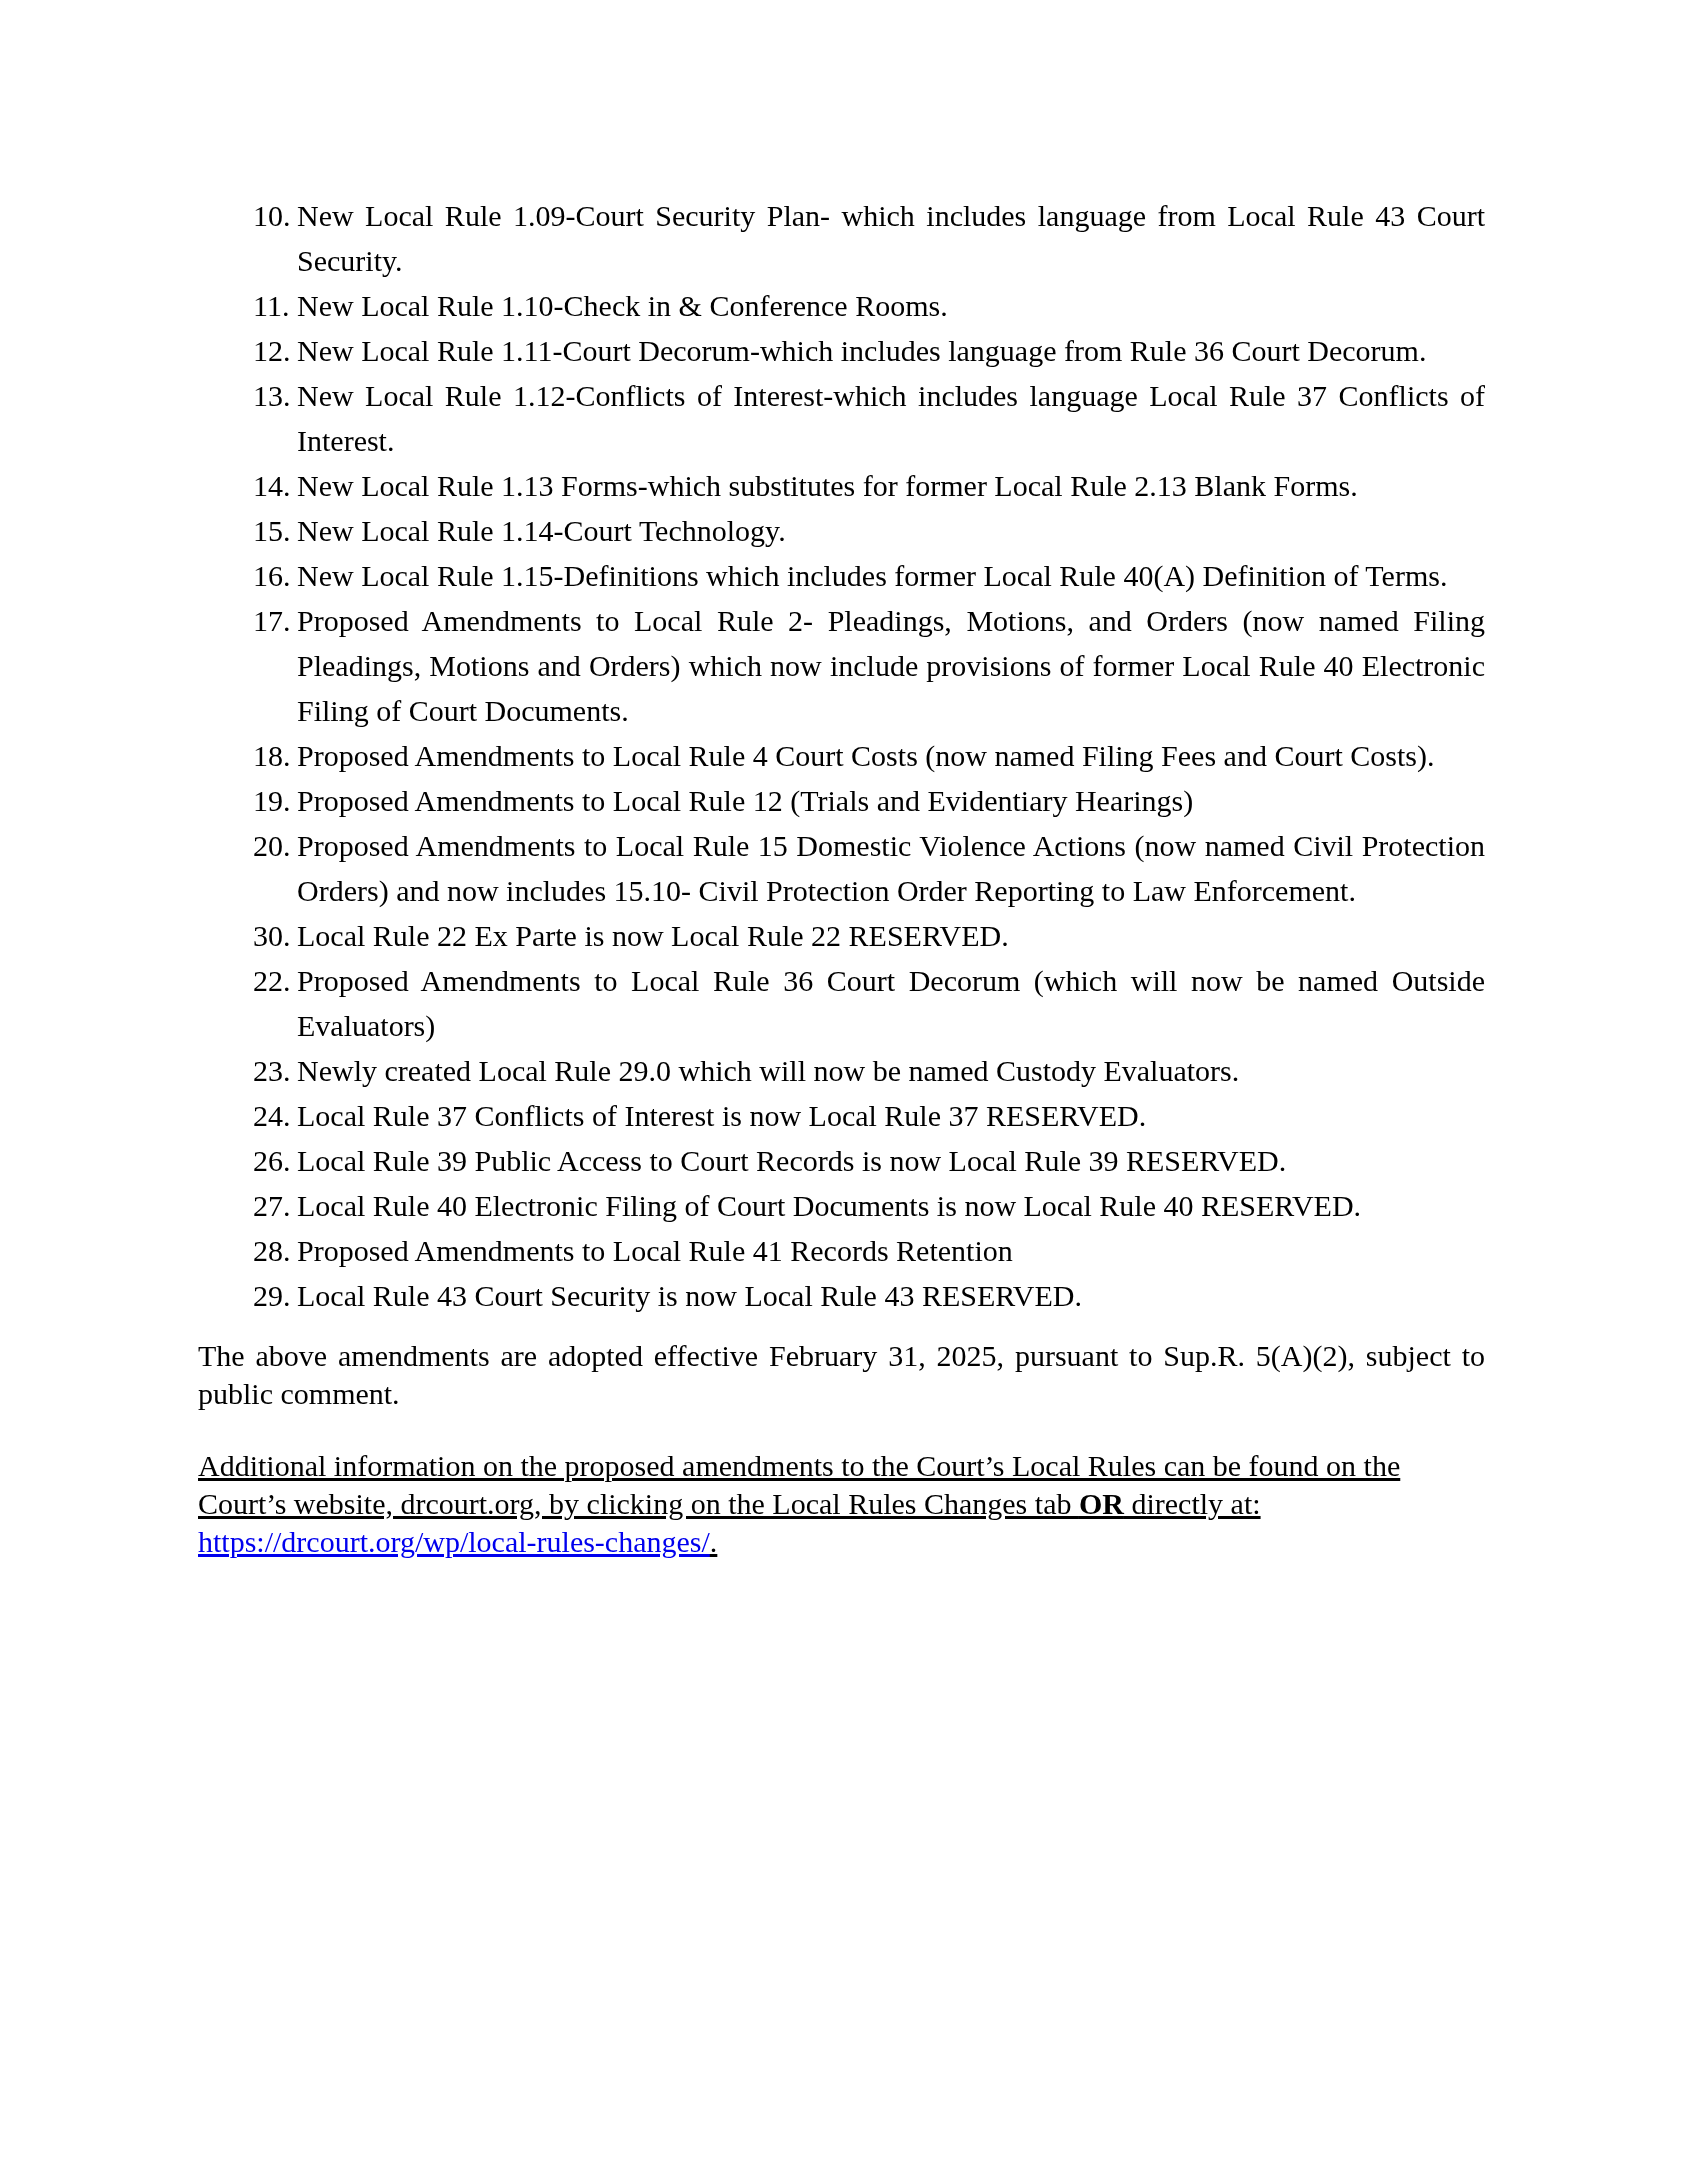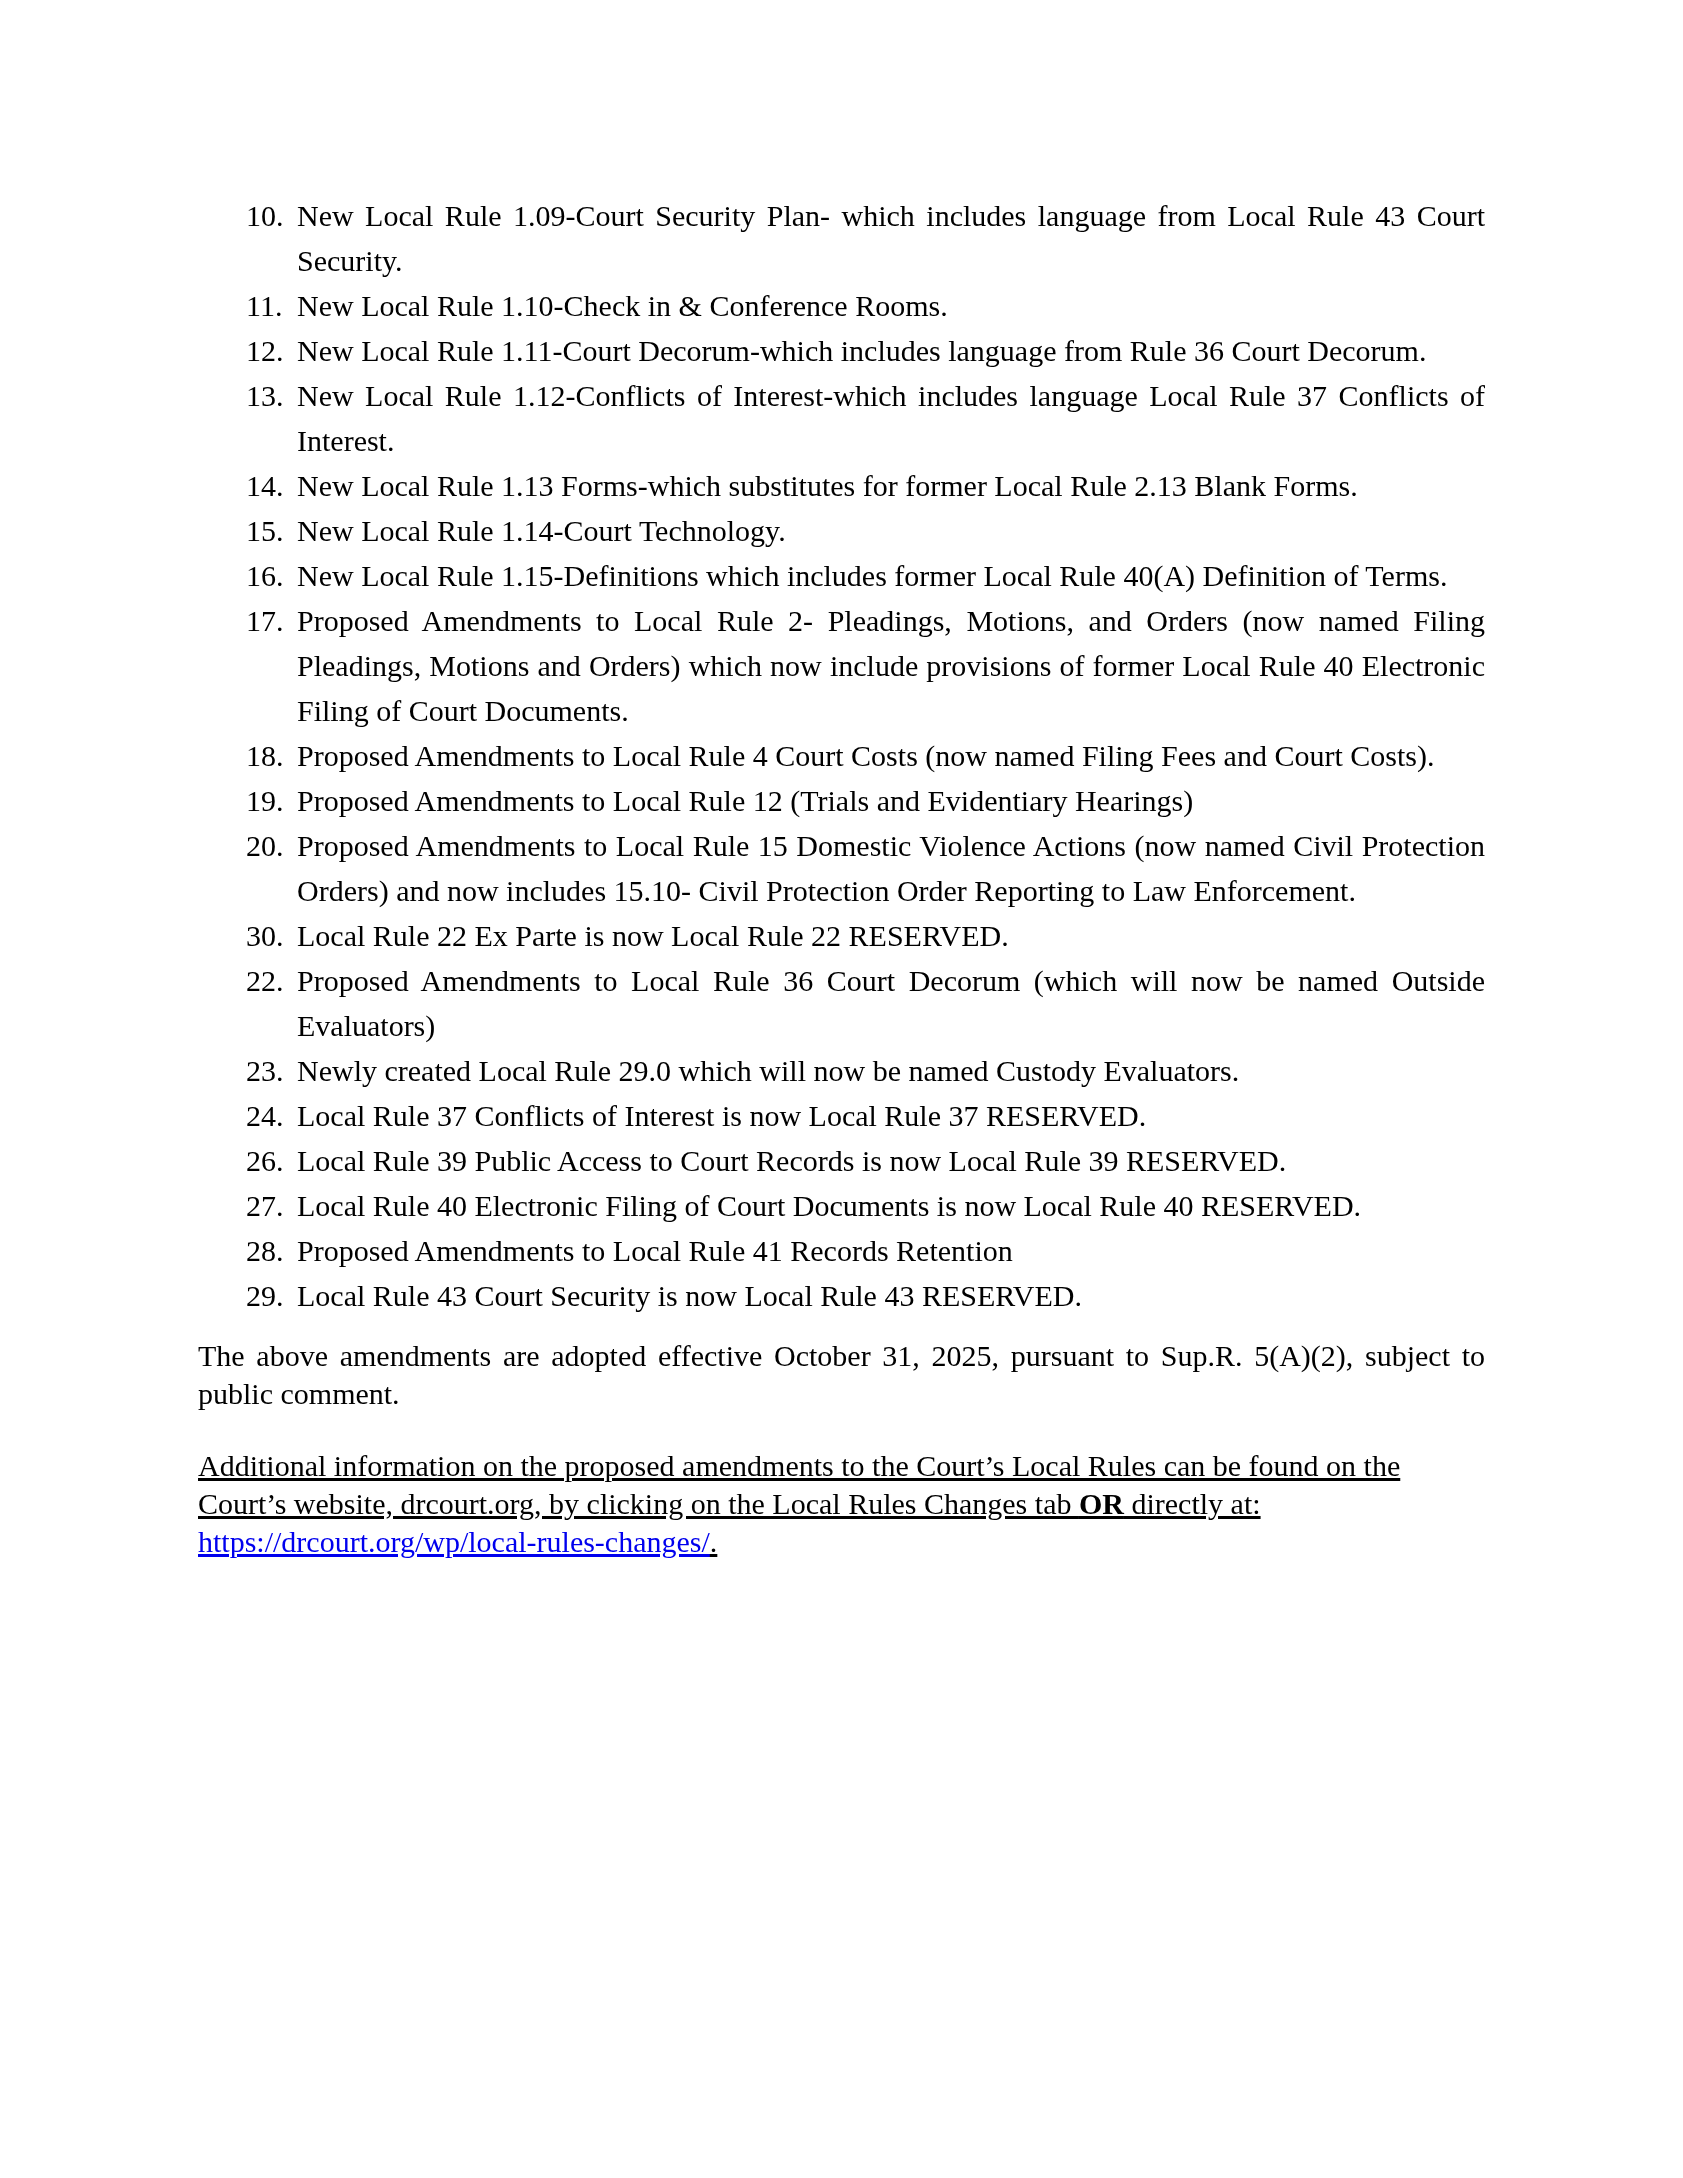--- a/index.html
+++ b/index.html
@@ -28,21 +28,21 @@
     font-size: 30px;
     line-height: 45px;
   }
   ol.rule-list li {
     position: relative;
     padding-left: 99px;
     text-align: justify;
   }
   ol.rule-list li .num {
     position: absolute;
-    left: 48px;
+    left: 55px;
     top: 0;
     text-align: left;
   }
   .para {
     font-size: 30px;
     line-height: 38px;
     margin: 0;
   }
   .para-adoption {
     margin-top: 19px;
@@ -84,18 +84,18 @@
     <li><span class="num">30.</span><span>Local Rule 22 Ex Parte is now Local Rule 22 RESERVED.</span></li>
     <li><span class="num">22.</span><span>Proposed Amendments to Local Rule 36 Court Decorum (which will now be named Outside Evaluators)</span></li>
     <li><span class="num">23.</span><span>Newly created Local Rule 29.0 which will now be named Custody Evaluators.</span></li>
     <li><span class="num">24.</span><span>Local Rule 37 Conflicts of Interest is now Local Rule 37 RESERVED.</span></li>
     <li><span class="num">26.</span><span>Local Rule 39 Public Access to Court Records is now Local Rule 39 RESERVED.</span></li>
     <li><span class="num">27.</span><span>Local Rule 40 Electronic Filing of Court Documents is now Local Rule 40 RESERVED.</span></li>
     <li><span class="num">28.</span><span>Proposed Amendments to Local Rule 41 Records Retention</span></li>
     <li><span class="num">29.</span><span>Local Rule 43 Court Security is now Local Rule 43 RESERVED.</span></li>
   </ol>
 
-  <p class="para para-adoption">The above amendments are adopted effective October 31, 2025, pursuant to Sup.R. 5(A)(2), subject to public comment.</p>
+  <p class="para para-adoption">The above amendments are adopted effective February 31, 2025, pursuant to Sup.R. 5(A)(2), subject to public comment.</p>
 
   <p class="para para-additional"><span>Additional information on the proposed amendments to the Court’s Local Rules can be found on the Court’s website, drcourt.org, by clicking on the Local Rules Changes tab </span><span class="bold">OR</span><span> directly at: </span><a href="#" class="doc-link">https://drcourt.org/wp/local-rules-changes/</a><span class="link-suffix">.</span></p>
 
 </div>
 
 
 </body></html>

